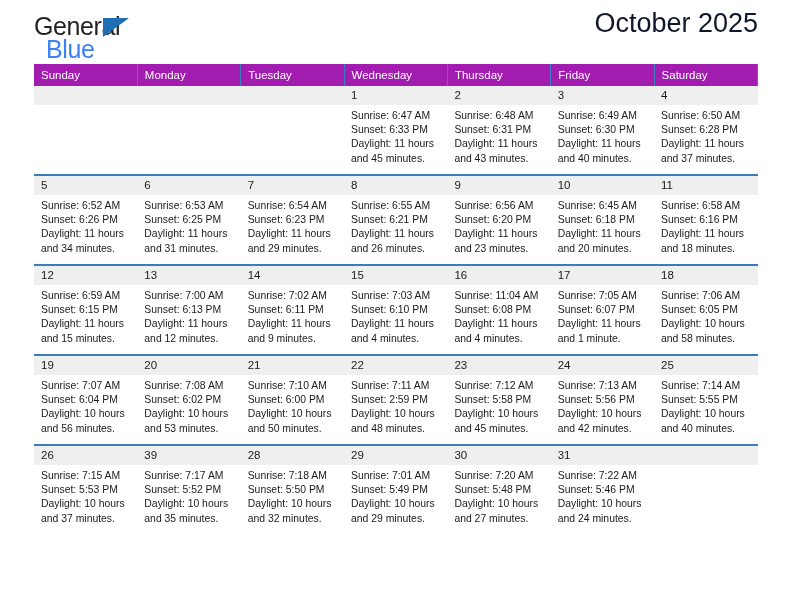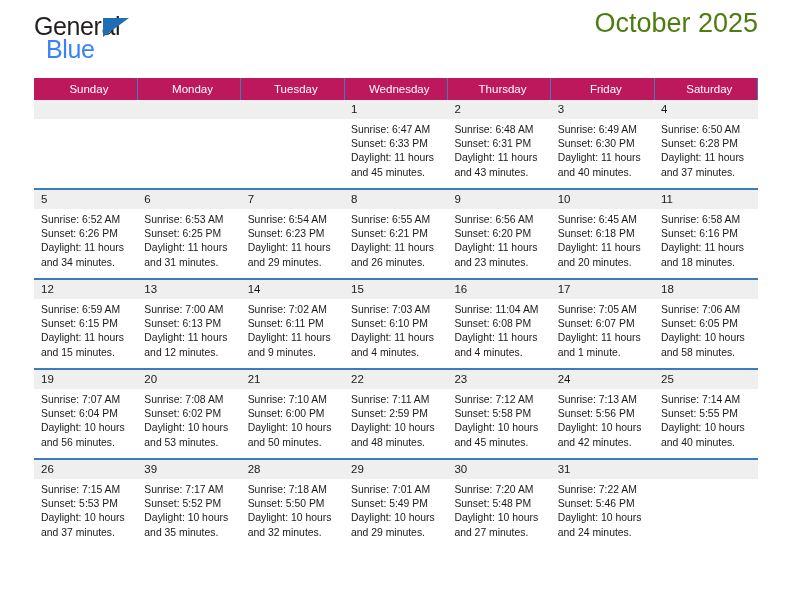--- a/index.html
+++ b/index.html
@@ -18,21 +18,21 @@
     position: relative;
     width: 792px;
     height: 612px;
     box-sizing: border-box;
     padding: 0 34px;
   }
 
   
   .topbar {
     position: relative;
-    height: 78px;
+    height: 64px;
   }
   .brand {
     position: absolute;
     left: 0;
     top: 12px;
     width: 220px;
     height: 60px;
   }
   .brand-general {
     position: absolute;
@@ -62,44 +62,44 @@
   }
 
   .title-block {
     position: absolute;
     right: 0;
     top: 6px;
     text-align: right;
   }
   .cal-title {
     font-size: 27px;
-    color: #4d7c0f;
+    color: #0f172a;
     line-height: 34px;
     white-space: nowrap;
   }
   .cal-subtitle {
     font-size: 14.5px;
     color: #2b2b2b;
     line-height: 22px;
     margin-top: 6px;
     white-space: nowrap;
   }
 
   
   .calendar {
     width: 724px;
     border-collapse: collapse;
     table-layout: fixed;
   }
   .calendar th {
-    background: #be185d;
+    background: #a21caf;
     color: #ffffff;
     font-weight: normal;
     font-size: 11.5px;
-    text-align: center;
+    text-align: left;
     padding: 5px 0 5px 7px;
     height: 11px;
     border-right: 1px solid #3a7cbe;
   }
   .week-row > td {
     padding: 0;
     vertical-align: top;
     border-top: 2px solid #3a7cbe;
     background: #ffffff;
   }

